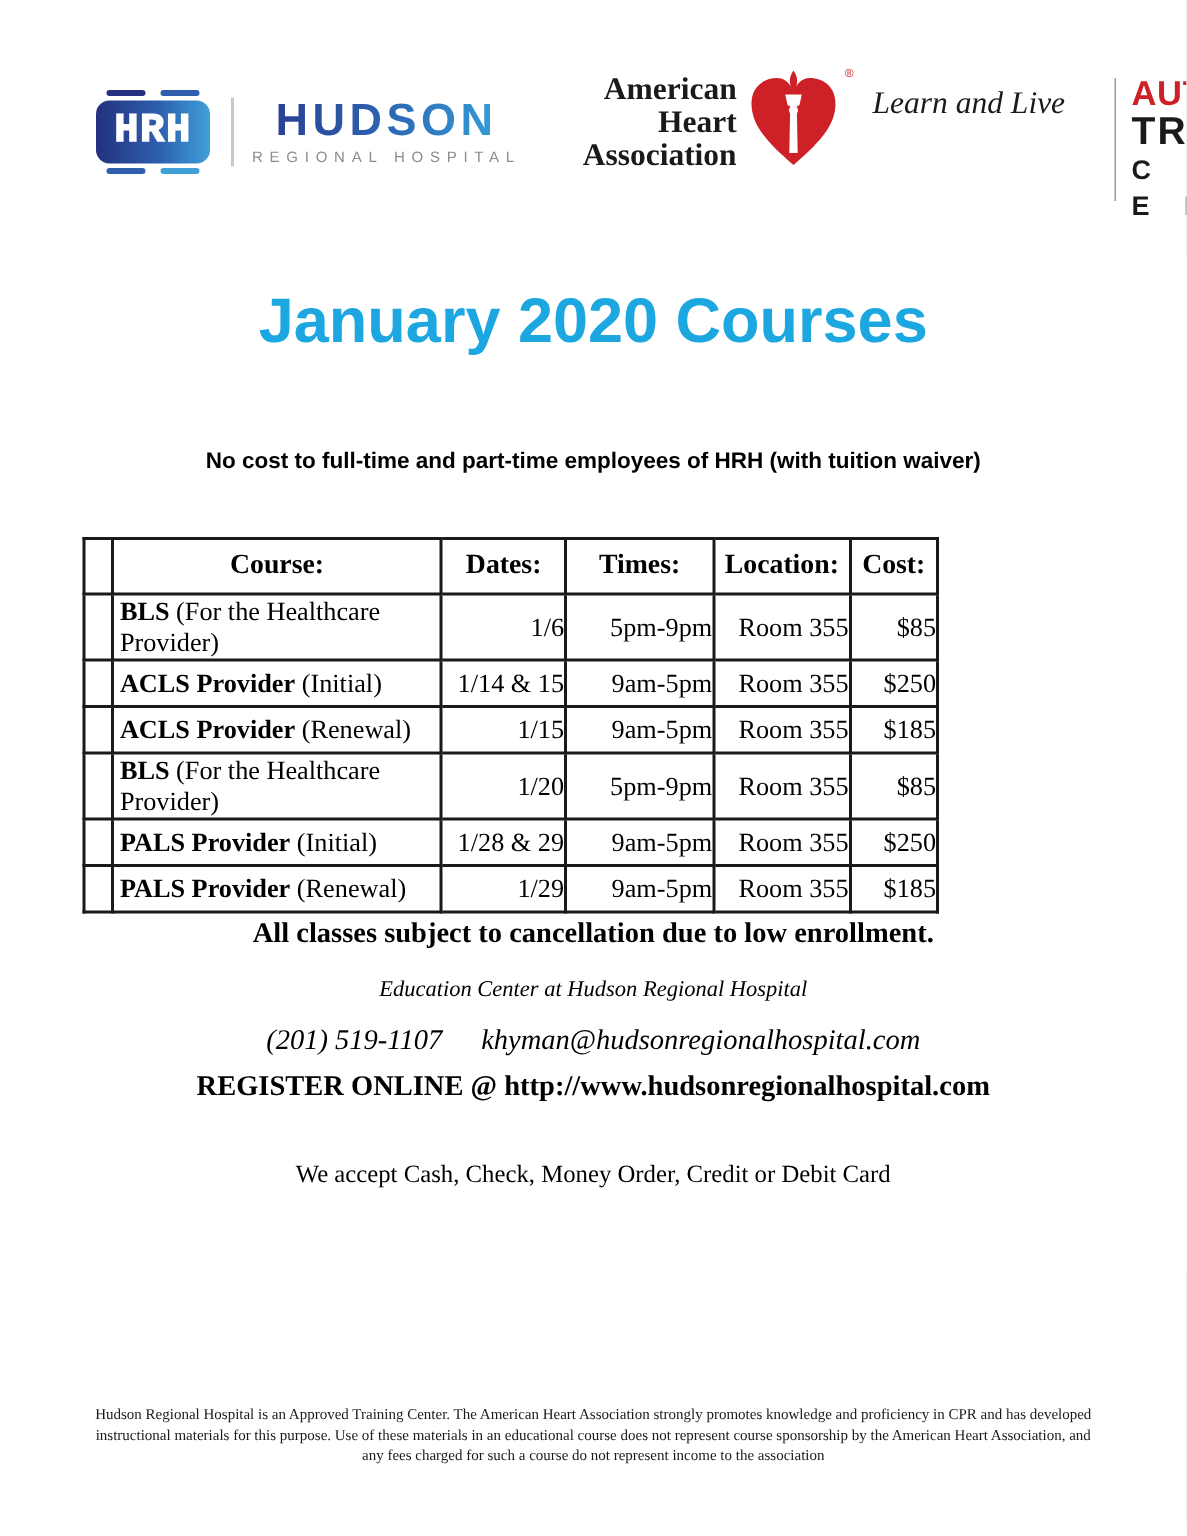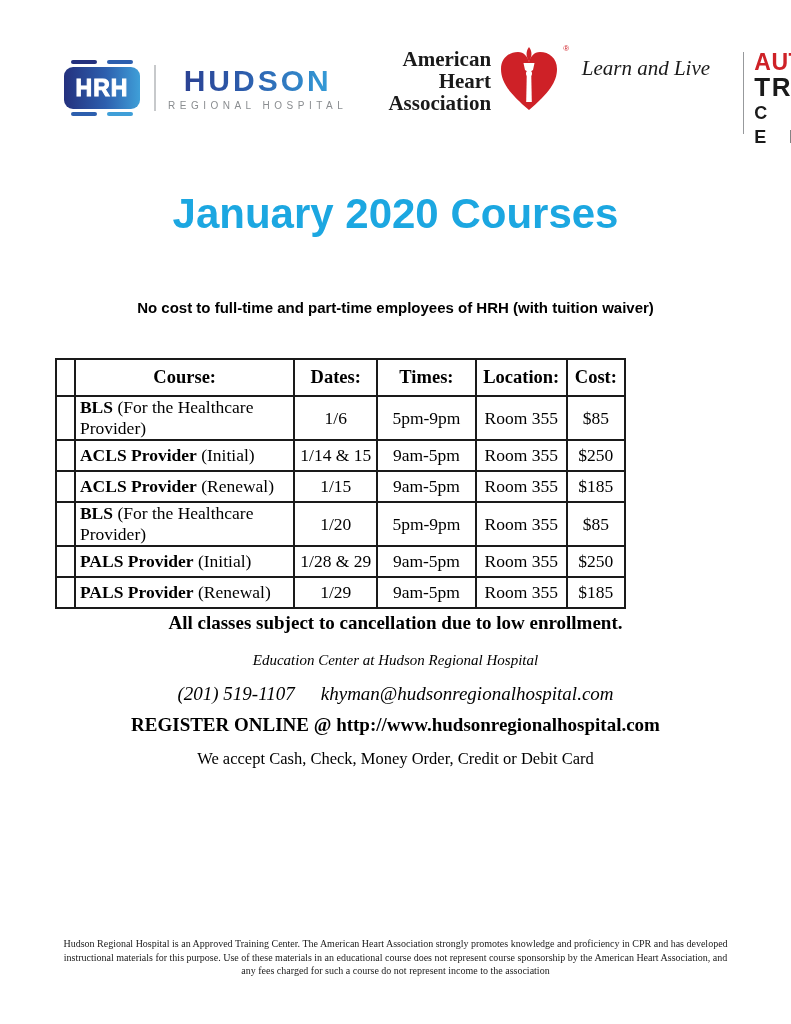--- a/index.html
+++ b/index.html
@@ -17,22 +17,22 @@
   
   .hrh-logo { position: absolute; left: 64px; top: 60px; display: flex; align-items: center; }
   .hrh-badge-wrap { position: relative; width: 76px; height: 56px; }
   .hrh-badge {
     position: absolute; left: 0; top: 7px; width: 76px; height: 42px;
     background: linear-gradient(90deg, #24317e 0%, #2d5fae 55%, #3f9fd8 100%);
     border-radius: 9px;
     display: flex; align-items: center; justify-content: center;
   }
   .hrh-badge span {
-    font-family: Liberation Sans, sans-serif;
-    font-weight: bold; font-size: 23px; color: #ffffff; letter-spacing: 1px;
+    font-family: Liberation Mono, monospace;
+    font-weight: bold; font-size: 27px; color: #ffffff; letter-spacing: 1px;
     -webkit-text-stroke: 1px #ffffff;
   }
   .hrh-dash { position: absolute; height: 4px; border-radius: 2px; }
   .hrh-dash.top-l { top: 0; left: 7px; width: 26px; background: #24317e; }
   .hrh-dash.top-r { top: 0; right: 7px; width: 26px; background: #2d5fae; }
   .hrh-dash.bot-l { bottom: 0; left: 7px; width: 26px; background: #2d5fae; }
   .hrh-dash.bot-r { bottom: 0; right: 7px; width: 26px; background: #3f9fd8; }
   .hrh-divider { width: 2px; height: 46px; background: #c7c9cb; margin: 0 12px 0 14px; }
   .hrh-text { display: flex; flex-direction: column; }
   .hrh-name {
@@ -85,38 +85,38 @@
 
   
   .course-table {
     position: absolute; left: 55px; top: 358px; width: 571px;
     border-collapse: collapse;
     font-family: "Liberation Serif", serif;
     font-size: 17.5px; color: #000000;
   }
   .course-table td, .course-table th { border: 2px solid #1a1a1a; text-align: center; vertical-align: middle; }
   .course-table th { font-size: 18.5px; font-weight: bold; height: 37px; }
-  .course-table td { height: 31px; }
+  .course-table td { height: 31px; text-align: right; }
   .col-spacer { width: 27px; }
   .col-course { width: 285px; }
   .col-dates  { width: 97px; }
   .col-times  { width: 119px; }
   .col-loc    { width: 97px; }
   .col-cost   { width: 65px; }
   .cell-course { text-align: left !important; padding-left: 4px; }
   .cell-course .b { font-weight: bold; }
 
   
   .note { position: absolute; left: 0; width: 100%; text-align: center; color: #000; }
   .note-cancel   { top: 612px; font-weight: bold; font-size: 19px; }
   .note-center   { top: 652px; font-style: italic; font-size: 15px; }
   .note-contact  { top: 683px; font-style: italic; font-size: 19px; }
   .note-contact .gap { display: inline-block; width: 26px; }
   .note-register { top: 714px; font-weight: bold; font-size: 19px; }
-  .note-payment  { top: 749px; font-size: 16.5px; }
+  .note-payment  { top: 773px; font-size: 16.5px; }
 
   
   .footer {
     position: absolute; left: 35px; top: 937px; width: 721px;
     text-align: center; font-size: 10px; line-height: 13.5px; color: #1a1a1a;
   }
 </style>
 </head>
 <body>
 

